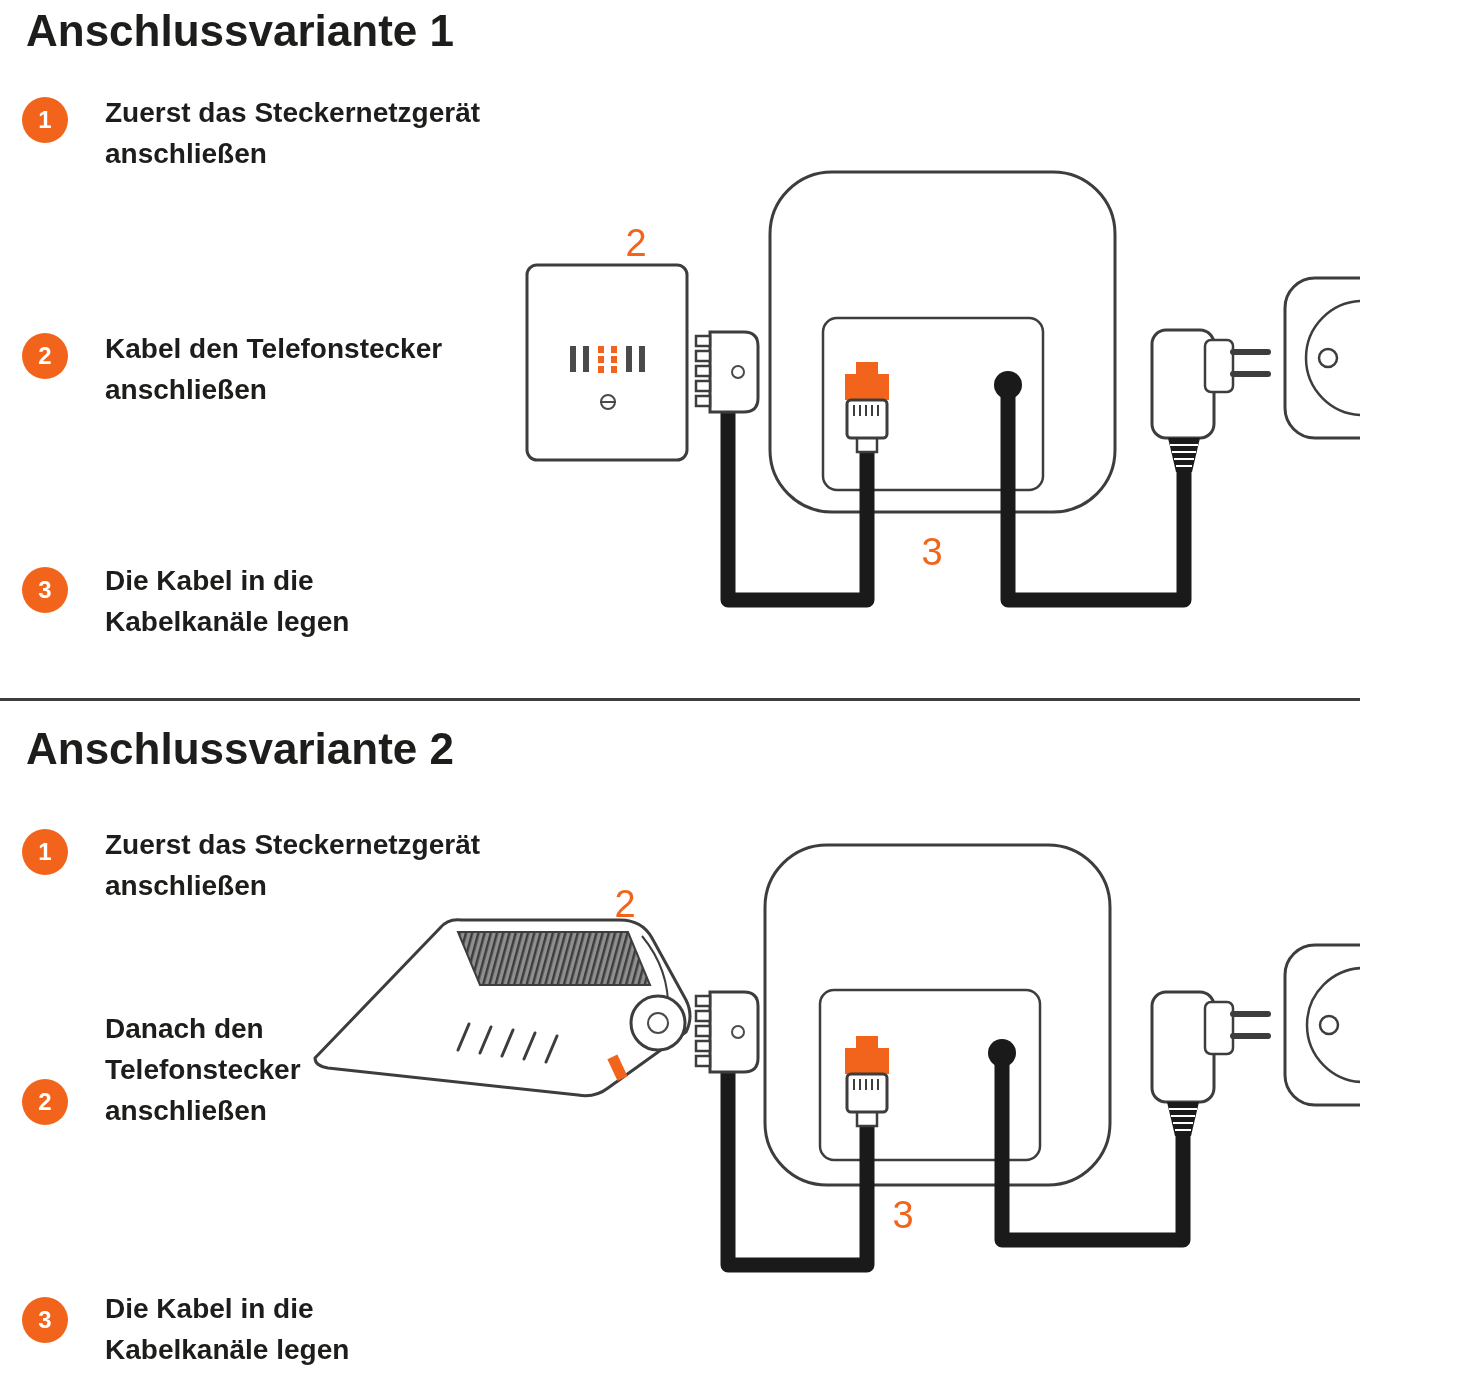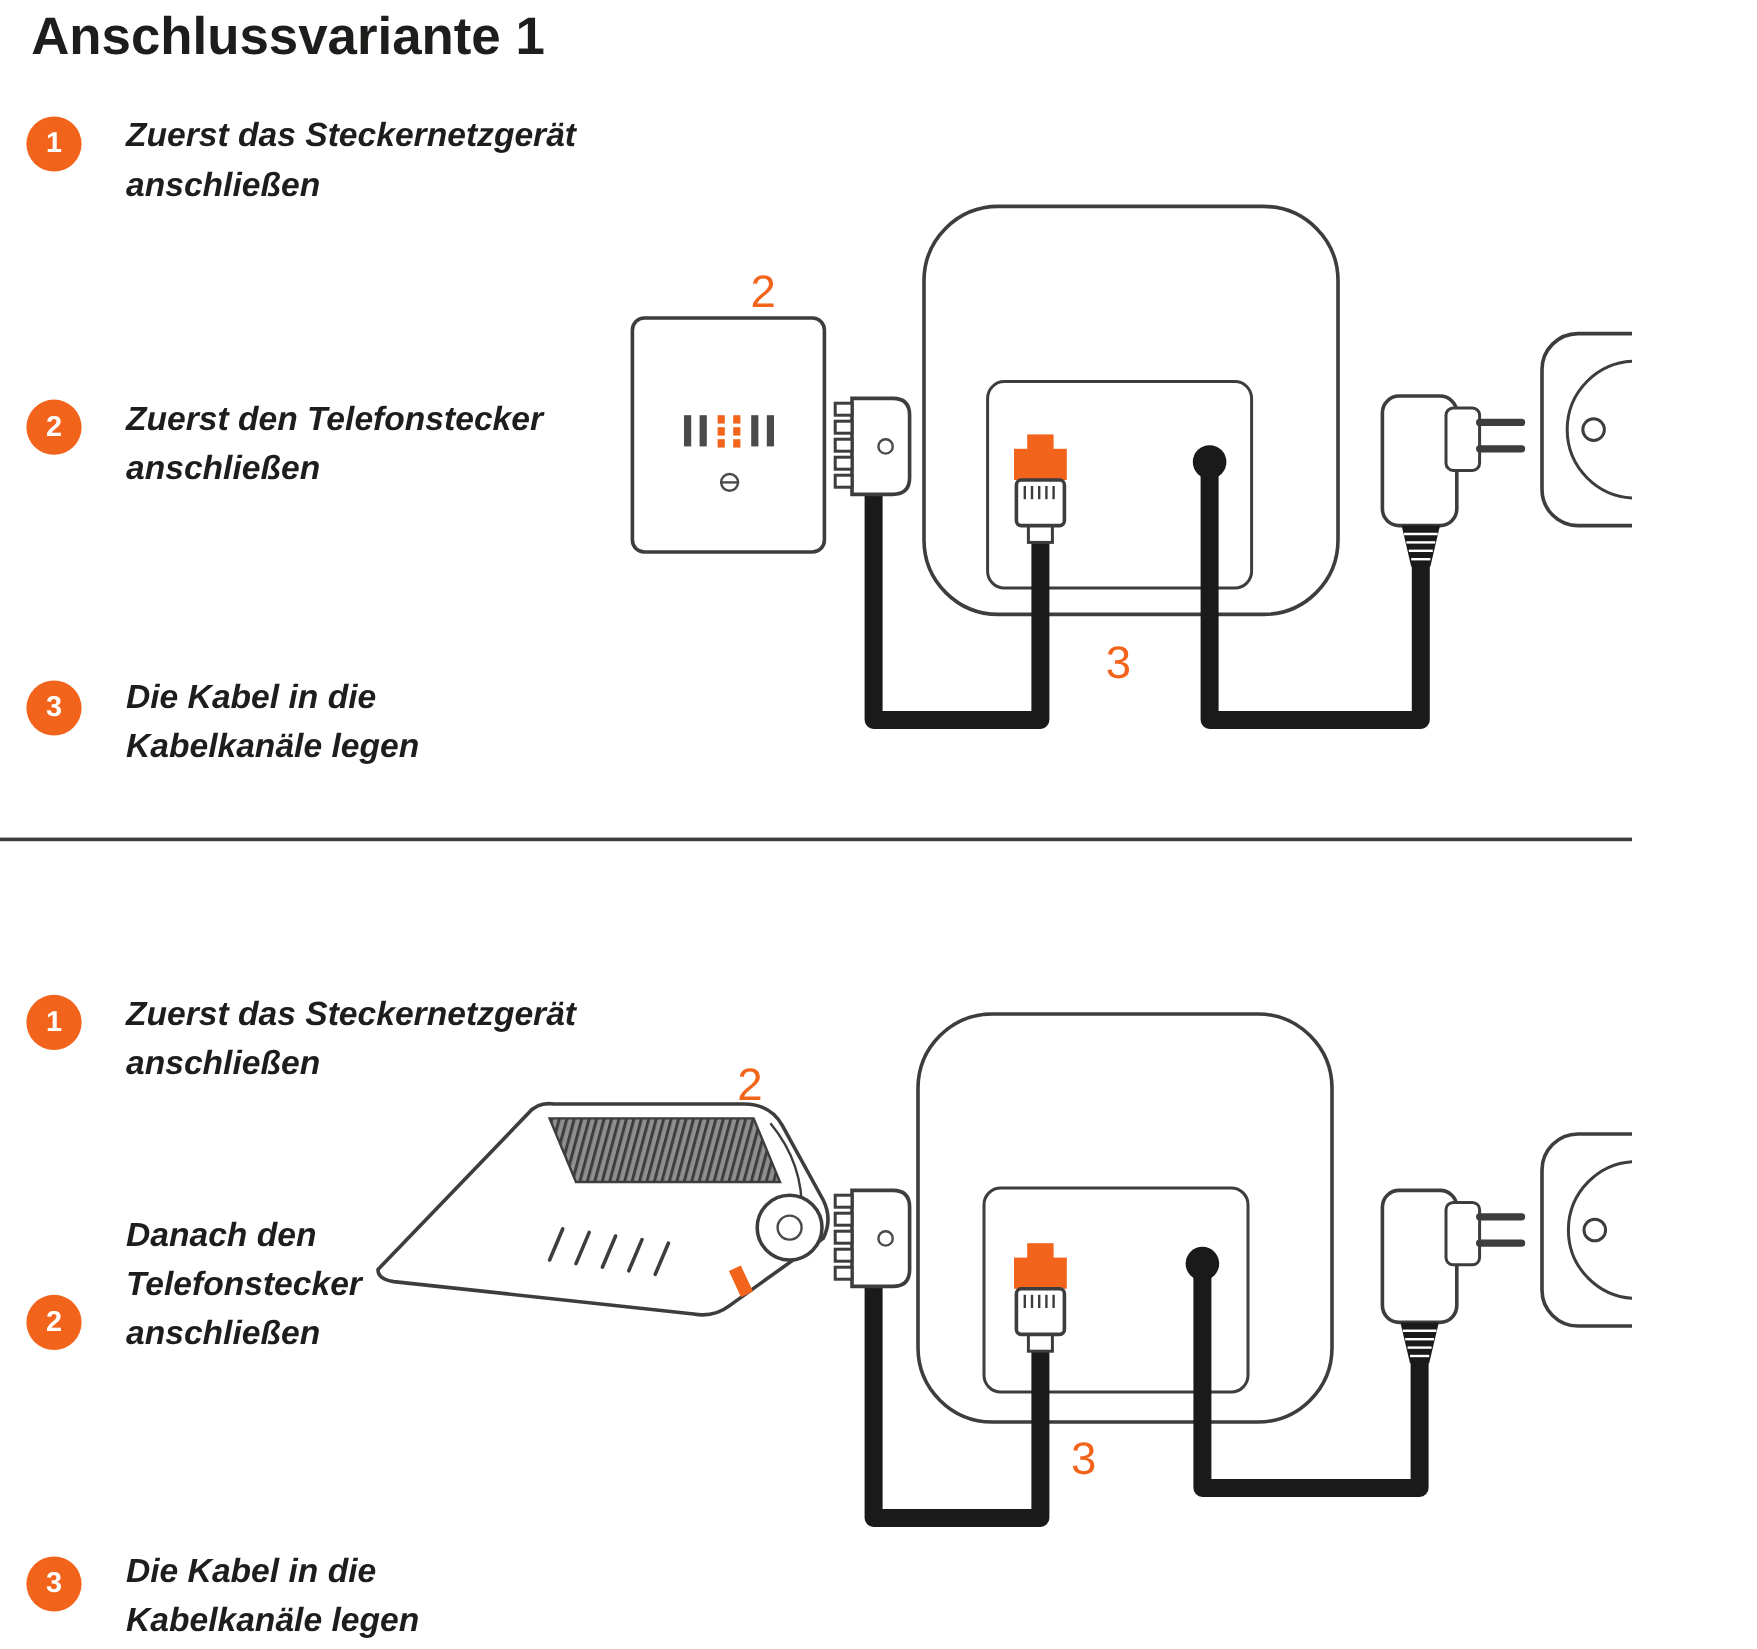--- a/index.html
+++ b/index.html
@@ -18,21 +18,21 @@
     position:absolute;margin:0;font-size:44px;font-weight:600;color:var(--text);
     letter-spacing:0;
   }
   .badge{
     position:absolute;width:46px;height:46px;border-radius:50%;
     background:var(--accent);color:#fff;font-size:24px;font-weight:bold;
     display:flex;align-items:center;justify-content:center;
   }
   .step-text{
     position:absolute;font-size:28px;font-weight:bold;line-height:41px;
-    white-space:pre-line;color:var(--text);font-style:italic;
+    white-space:pre-line;color:var(--text);
   }
   .divider{
     position:absolute;left:0;top:698px;width:1464px;height:3px;background:var(--outline);
   }
   svg.diagram{position:absolute;}
   .outline{fill:#fff;stroke:var(--outline);stroke-width:3;}
   .outline2{fill:#fff;stroke:var(--outline);stroke-width:2.5;}
   .thin{fill:none;stroke:#4a4a4a;stroke-width:2;}
   .thin2{fill:none;stroke:var(--outline);stroke-width:2;}
   .slot{fill:#4a4a4a;}
@@ -51,21 +51,21 @@
 
 <div class="page">
 
   <h1 class="title" style="left:26px;top:6px;">Anschlussvariante 1</h1>
 
   <div class="badge" style="left:22px;top:97px;">1</div>
   <div class="step-text" style="left:105px;top:92px;">Zuerst das Steckernetzgerät
 anschließen</div>
 
   <div class="badge" style="left:22px;top:333px;">2</div>
-  <div class="step-text" style="left:105px;top:328px;">Zuerst den Telefonstecker
+  <div class="step-text" style="left:105px;top:328px;">Kabel den Telefonstecker
 anschließen</div>
 
   <div class="badge" style="left:22px;top:567px;">3</div>
   <div class="step-text" style="left:105px;top:560px;">Die Kabel in die
 Kabelkanäle legen</div>
 
   <svg class="diagram" style="left:500px;top:160px;" width="950" height="510" viewBox="0 0 950 510">
 
     <g>
       <rect x="27" y="105" width="160" height="195" rx="10" class="outline"></rect>
@@ -145,20 +145,21 @@
       <circle cx="898" cy="198" r="9" class="outline2"></circle>
     </g>
 
     <text x="136" y="96" class="dlabel">2</text>
     <text x="872" y="93" class="dlabel">1</text>
     <text x="432" y="405" class="dlabel">3</text>
   </svg>
 
   <div class="divider"></div>
 
+  <h1 class="title" style="left:26px;top:724px;">Anschlussvariante 2</h1>
 
   <div class="badge" style="left:22px;top:829px;">1</div>
   <div class="step-text" style="left:105px;top:824px;">Zuerst das Steckernetzgerät
 anschließen</div>
 
   <div class="badge" style="left:22px;top:1079px;">2</div>
   <div class="step-text" style="left:105px;top:1008px;">Danach den
 Telefonstecker
 anschließen</div>
 

